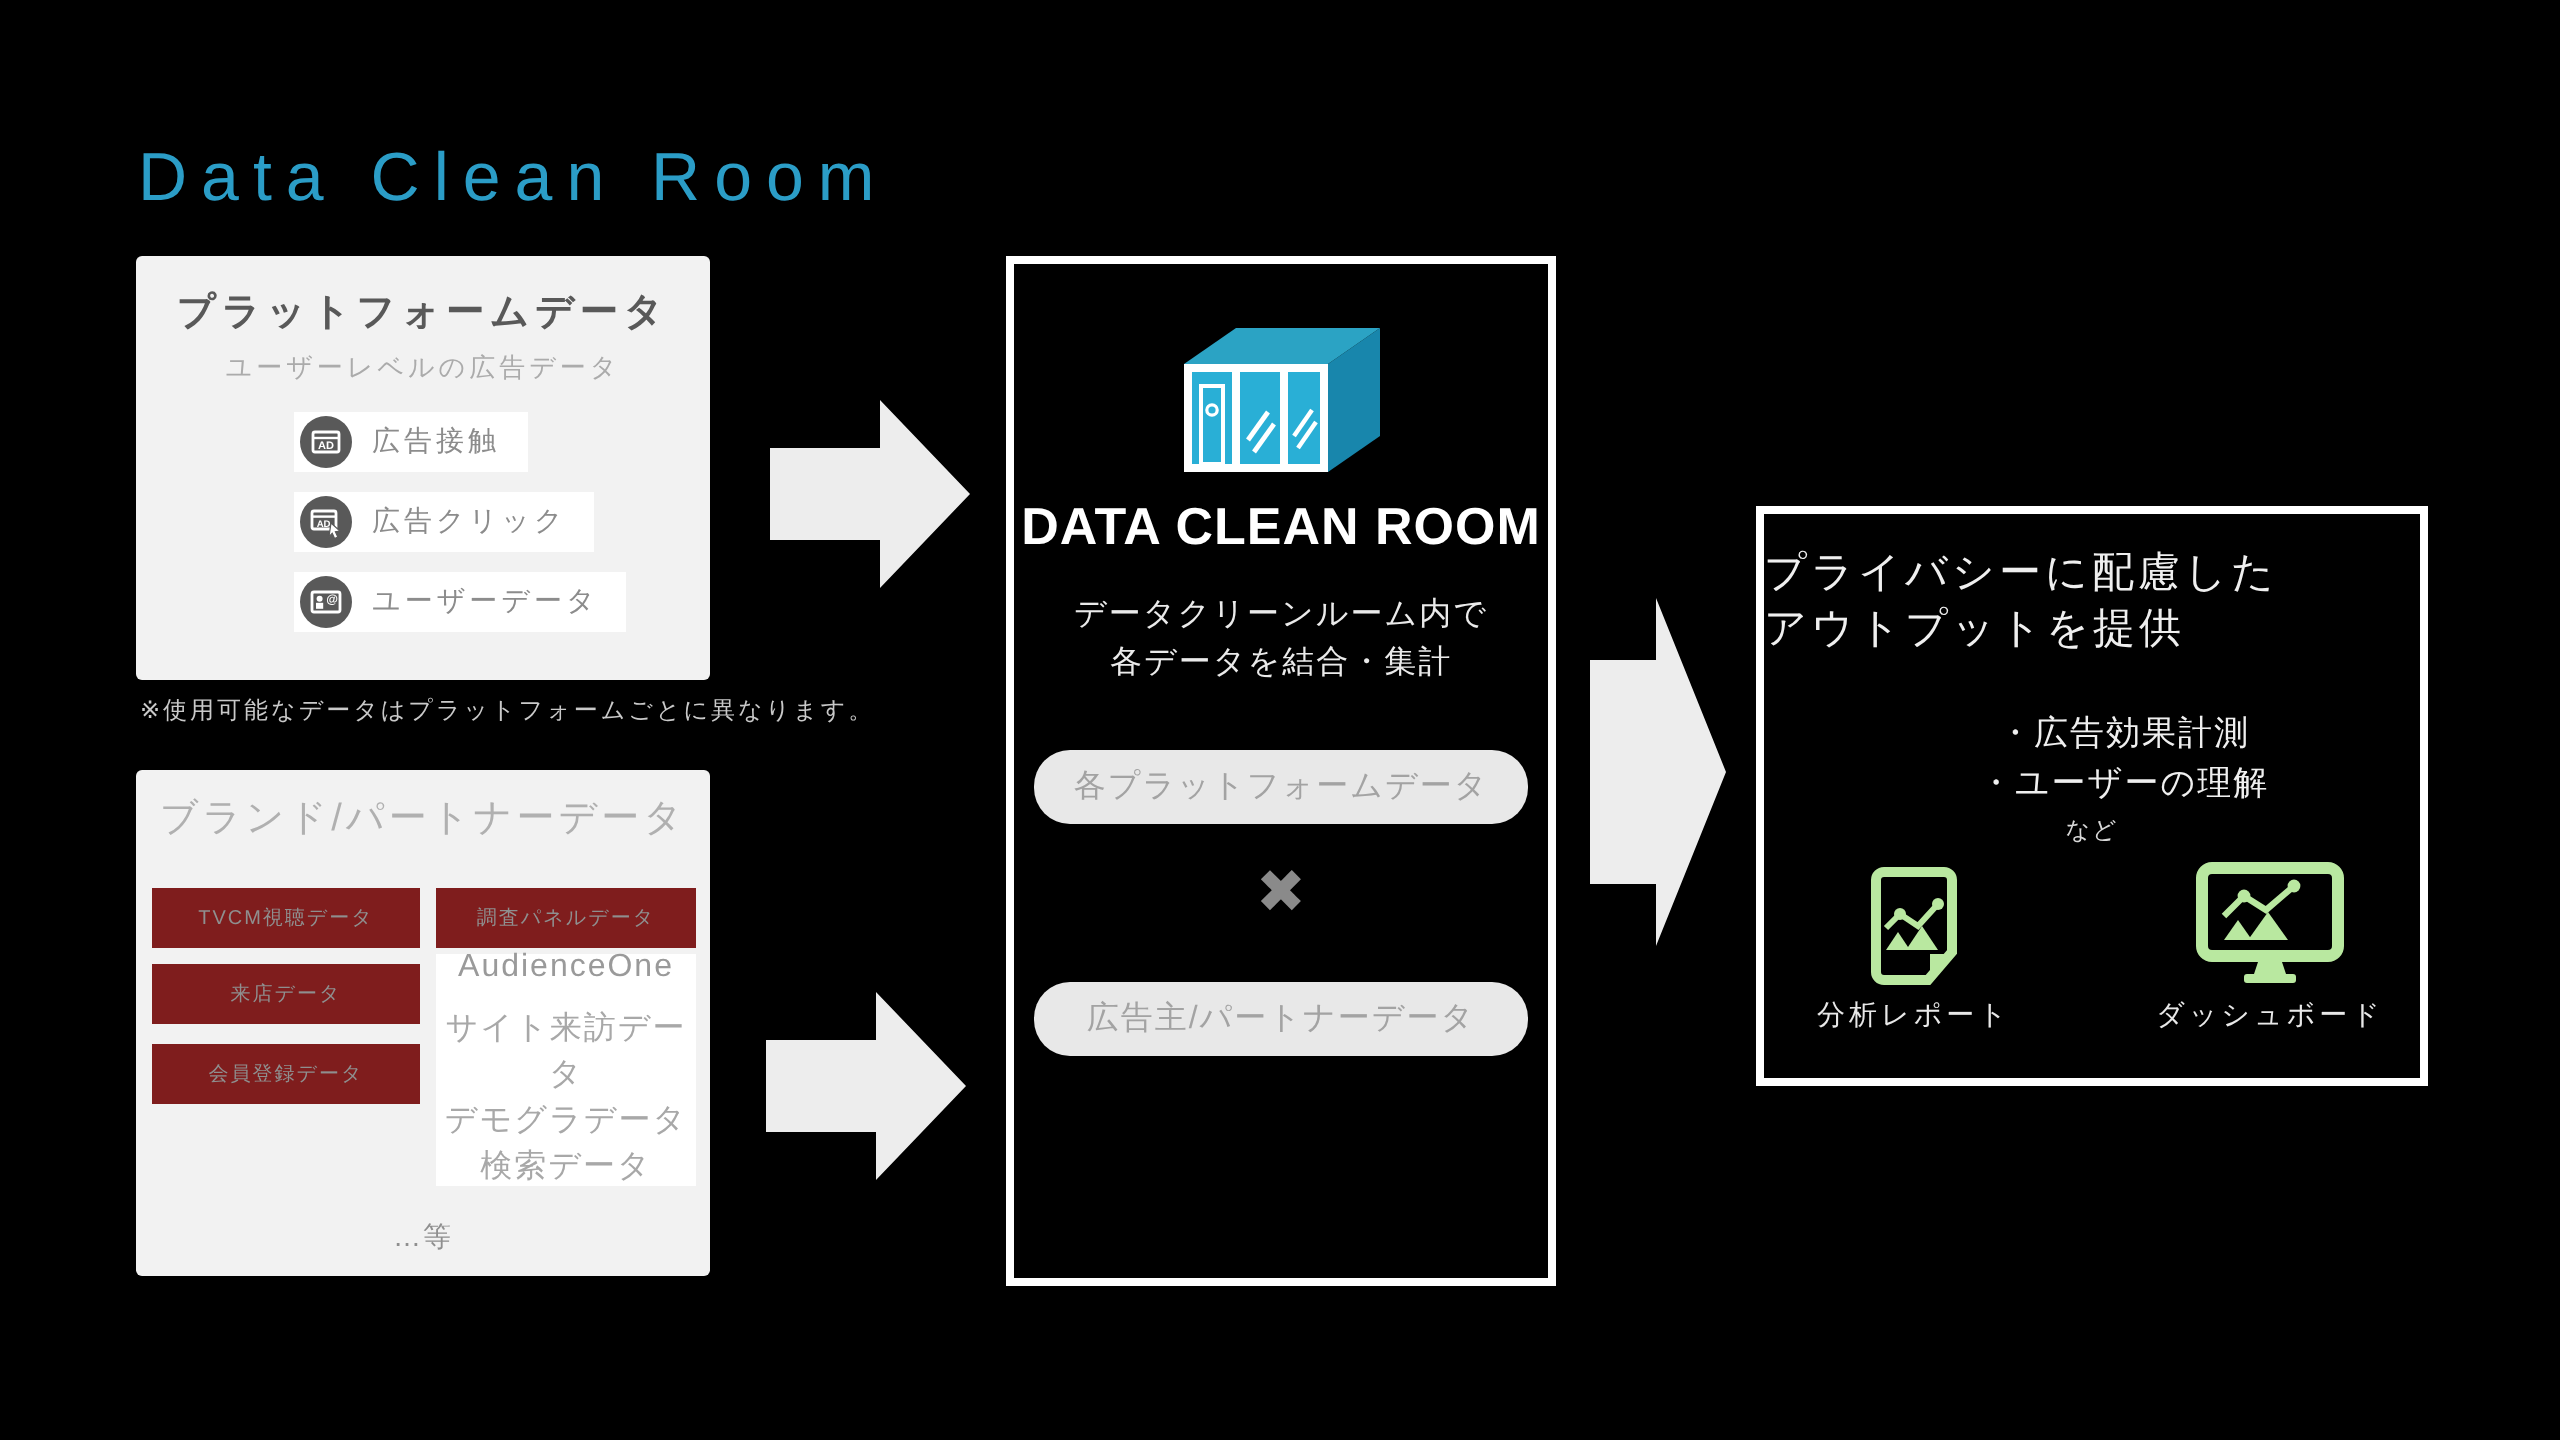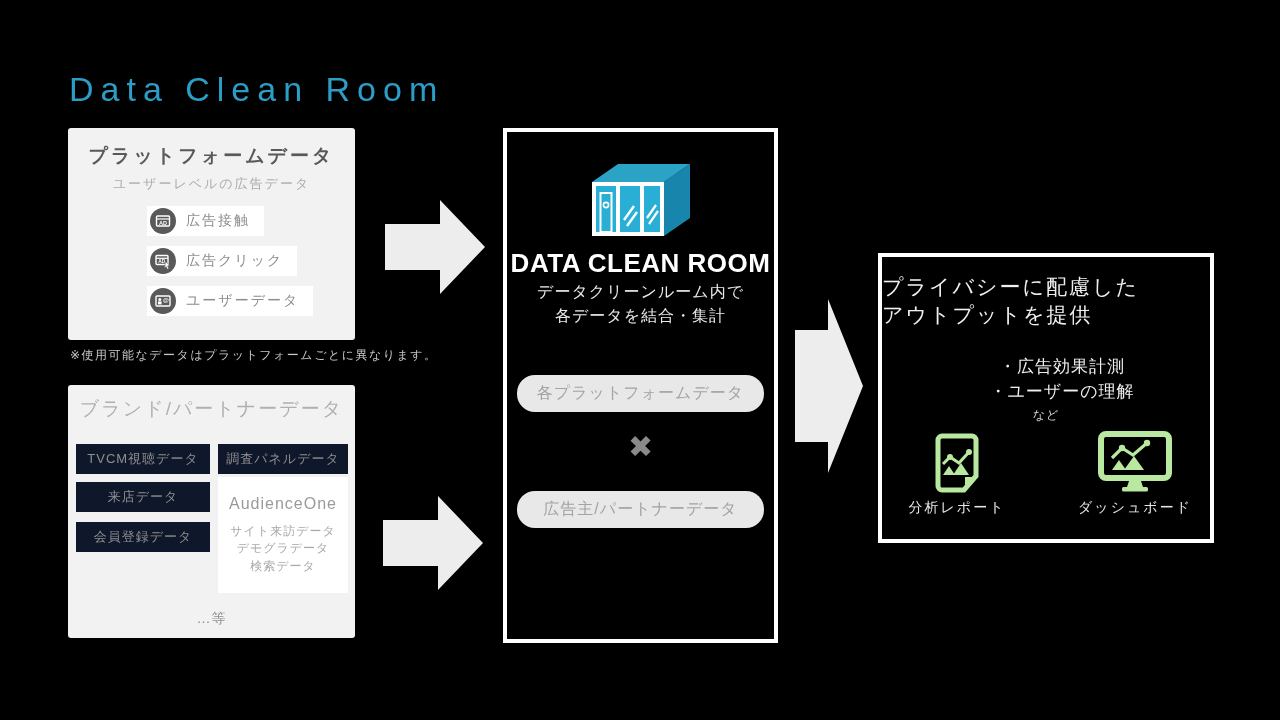--- a/index.html
+++ b/index.html
@@ -28,42 +28,42 @@
   .note-text { position:absolute; left:70px; top:347px; font-size:12px; color:#C9C9C9;
                letter-spacing:1.5px; }
 
   
   .brand-panel { left:68px; top:385px; width:287px; height:253px; }
   .brand-title { text-align:center; margin-top:11px; font-size:19px; color:#B0B0B0;
                  letter-spacing:2px; white-space:nowrap; }
   .col { position:absolute; top:59px; display:flex; flex-direction:column; }
   .col-left  { left:8px;  width:134px; }
   .col-right { left:150px; width:130px; }
-  .cell { background:#0f172a; min-height:30px; display:flex; align-items:center; justify-content:center;
-          font-size:13px; color:#8F8F8F; letter-spacing:1px; }
+  .cell { background:#7f1d1d; min-height:30px; display:flex; align-items:center; justify-content:center;
+          font-size:10px; color:#8F8F8F; letter-spacing:1px; }
   .cell.red { border:4px solid #E21B1B; height:39px; margin-top:3px; }
   .cell.m8  { margin-top:8px; }
   .cell.m10 { margin-top:10px; }
   .bigcell { background:#fff; margin-top:3px; height:116px; display:flex; flex-direction:column;
              align-items:center; justify-content:center; }
   .ao-title { font-size:16px; color:#9A9A9A; letter-spacing:1px; margin-bottom:10px; }
-  .ao-sub   { font-size:12px; color:#A8A8A8; letter-spacing:1px; line-height:1.45; text-align:center; }
+  .ao-sub   { font-size:16px; color:#A8A8A8; letter-spacing:1px; line-height:1.45; text-align:center; }
   .brand-footer { position:absolute; left:0; right:0; top:225px; text-align:center;
                   font-size:14px; color:#8F8F8F; letter-spacing:1px; }
 
   
   .arrow { position:absolute; }
 
   
   .dcr-box { position:absolute; left:503px; top:128px; width:275px; height:515px;
              background:#000; border:4px solid #fff; }
   .dcr-cube { display:block; margin:26px auto 0; }
   .dcr-title { text-align:center; margin-top:8px; font-size:26px; font-weight:bold; color:#fff;
                letter-spacing:0.5px; white-space:nowrap; }
-  .dcr-desc { text-align:center; margin-top:1px; font-size:16px; color:#EAEAEA;
+  .dcr-desc { text-align:center; margin-top:17px; font-size:16px; color:#EAEAEA;
               letter-spacing:1px; line-height:1.5; }
   .pill { position:absolute; left:10px; right:10px; height:37px; background:#E8E8E8;
           border-radius:18px; display:flex; align-items:center; justify-content:center;
           font-size:16px; color:#A3A3A3; letter-spacing:1px; white-space:nowrap; }
   .pill-1 { top:243px; }
   .pill-2 { top:359px; }
   .dcr-x { position:absolute; top:297px; left:0; right:0; text-align:center; font-size:30px;
            font-weight:bold; color:#8A8A8A; }
 
   

